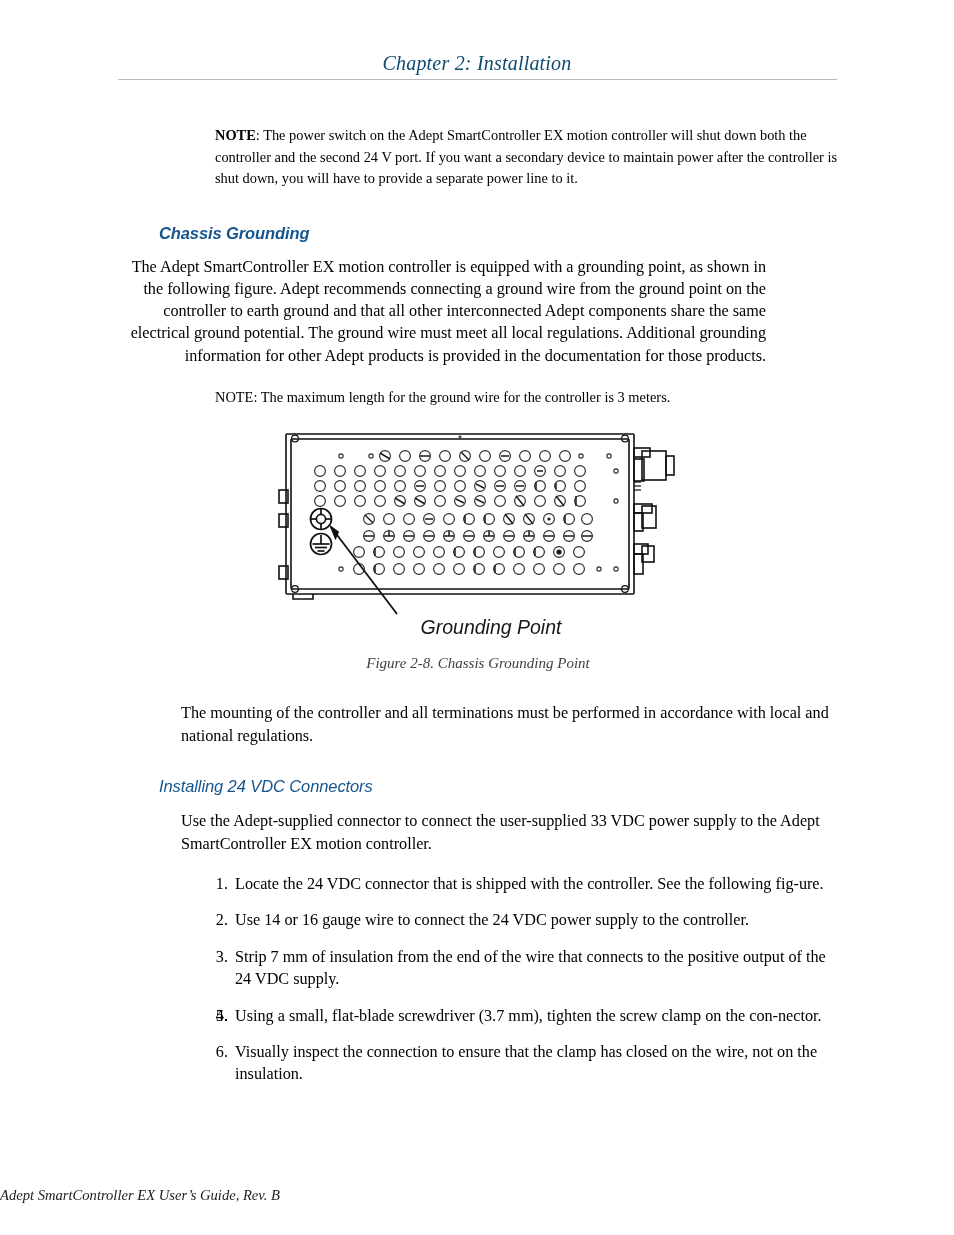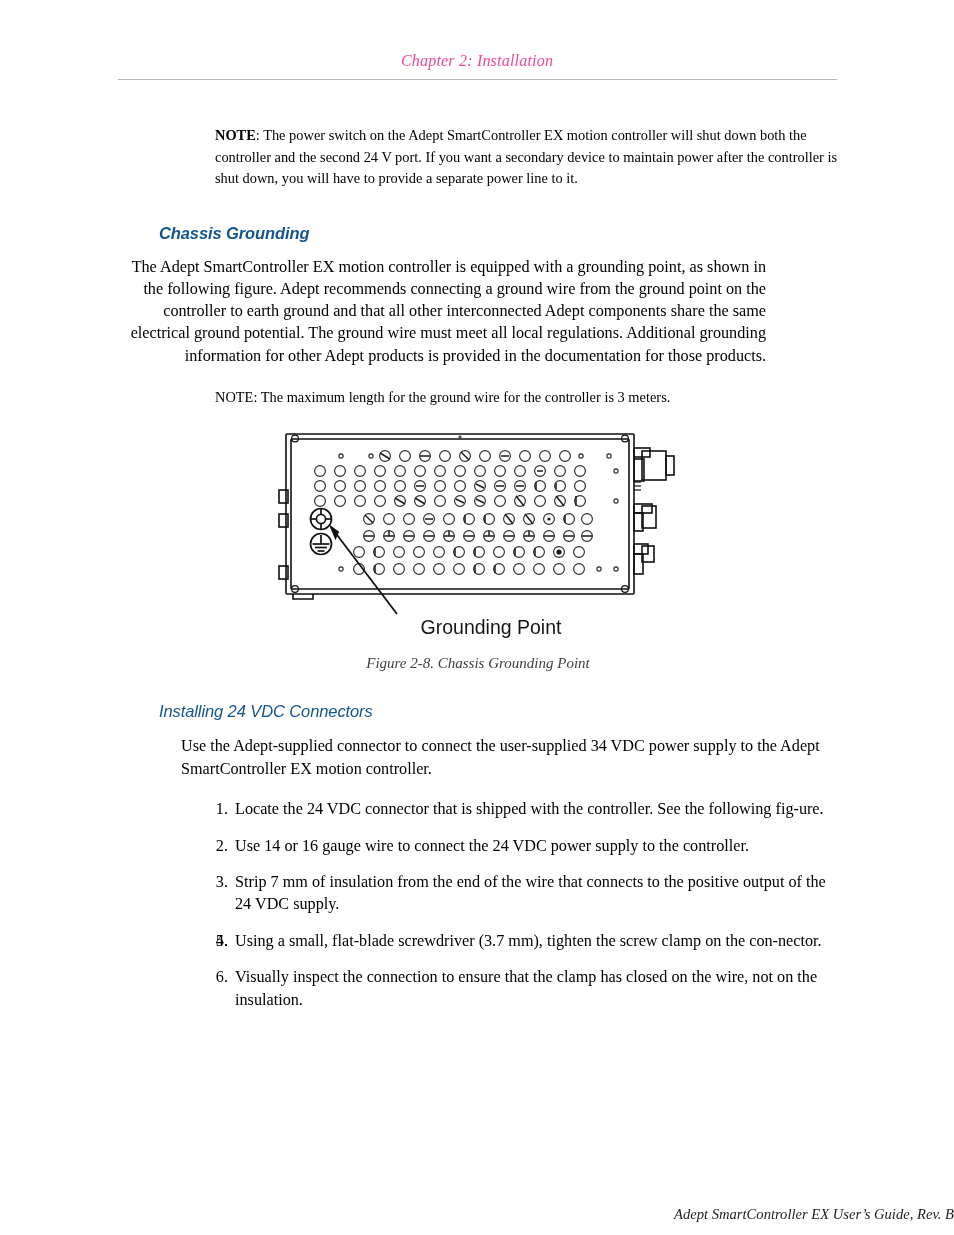--- a/index.html
+++ b/index.html
@@ -20,22 +20,22 @@
   .page-header {
     position: absolute;
     top: 52px;
     left: 0;
     width: 954px;
     text-align: center;
   }
   .page-header .hdr-text {
     font-family: "Liberation Serif", serif;
     font-style: italic;
-    font-size: 16px;
-    color: #ec4899;
+    font-size: 20px;
+    color: #0c4a6e;
     letter-spacing: 0.2px;
     text-align: right;
   }
   .header-rule {
     position: absolute;
     top: 79px;
     left: 118px;
     width: 719px;
     height: 1px;
     background: #b9b9b9;
@@ -149,24 +149,24 @@
     left: 0;
     top: 0;
     width: 22px;
     text-align: right;
     font-size: 16.2px;
   }
 
   
   .page-footer {
     position: absolute;
-    bottom: 11px;
+    bottom: 30px;
     left: 0;
     width: 954px;
-    text-align: right;
+    text-align: left;
     font-style: italic;
     font-size: 14.6px;
     color: #1c1c1c;
     line-height: 20px;
   }
   .page-footer div { font-style: italic; }
 </style>
 </head>
 <body>
 
@@ -419,31 +419,32 @@
           <path d="M44.5 125 L51.5 125"></path>
         </g>
 
         <g stroke="#111111" stroke-width="1.8" fill="#111111">
           <path d="M124 188 L58 101" fill="none"></path>
           <path d="M58 101 L65 106 L62.5 112 Z"></path>
         </g>
       </svg>
     </div>
 
-    <div style="position:relative; width:954px; text-align:center; margin-top:-4px;">
+    <div style="position:relative; width:954px; text-align:center; margin-top:-4px;font-style:italic;">
       <span style="font-family:'Liberation Sans', sans-serif; font-size:19.5px; color:#161616; display:inline-block; margin-left:26px;">Grounding Point</span>
     </div>
 
     <div class="fig-caption">Figure 2-8. Chassis Grounding Point</div>
   </div>
 
+  <p class="body-para2">The mounting of the controller and all terminations must be performed in accordance with local and national regulations.</p>
 
   <h2 class="section-head2">Installing 24 VDC Connectors</h2>
 
-  <p class="body-para3">Use the Adept-supplied connector to connect the user-supplied 34 VDC power supply to the Adept SmartController EX motion controller.</p>
+  <p class="body-para3">Use the Adept-supplied connector to connect the user-supplied 33 VDC power supply to the Adept SmartController EX motion controller.</p>
 
   <ol class="steps">
     <li>
       <span class="num">1.</span>
       <span>Locate the 24 VDC connector that is shipped with the controller. See the following fig-ure.</span>
     </li>
     <li>
       <span class="num">2.</span>
       <span>Use 14 or 16 gauge wire to connect the 24 VDC power supply to the controller.</span>
     </li>

